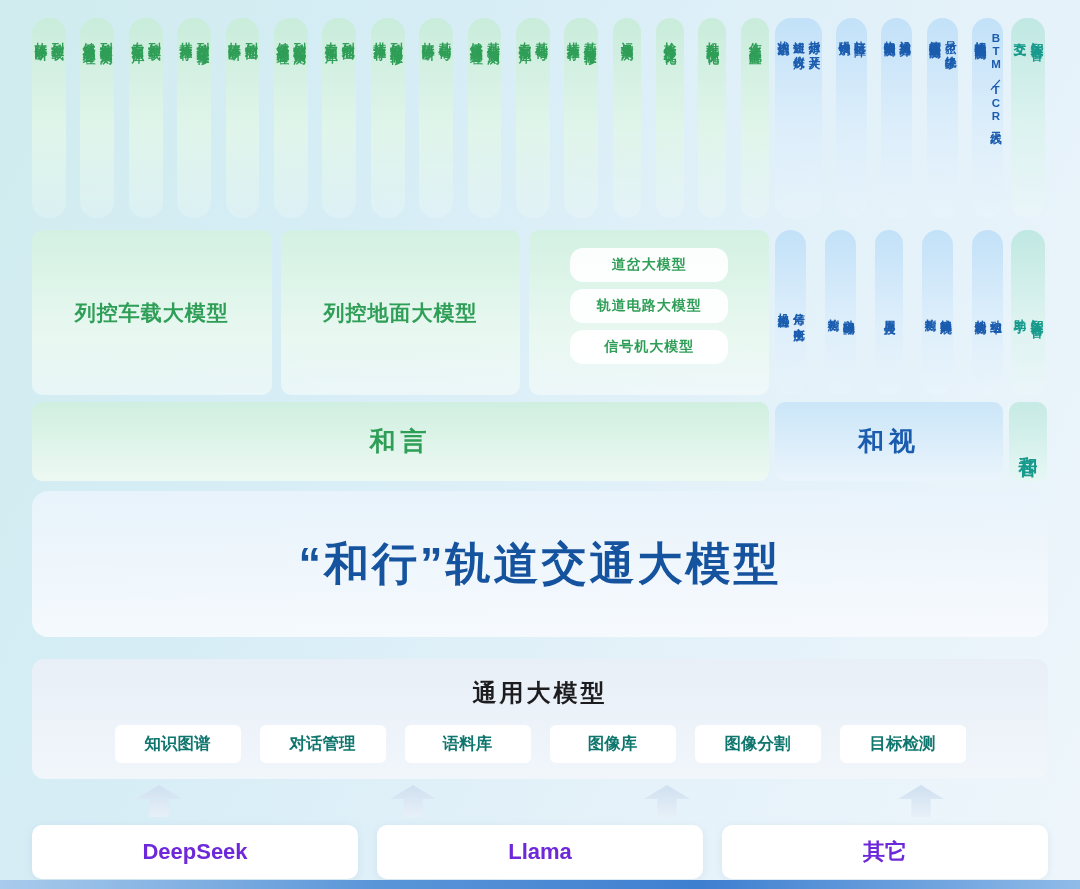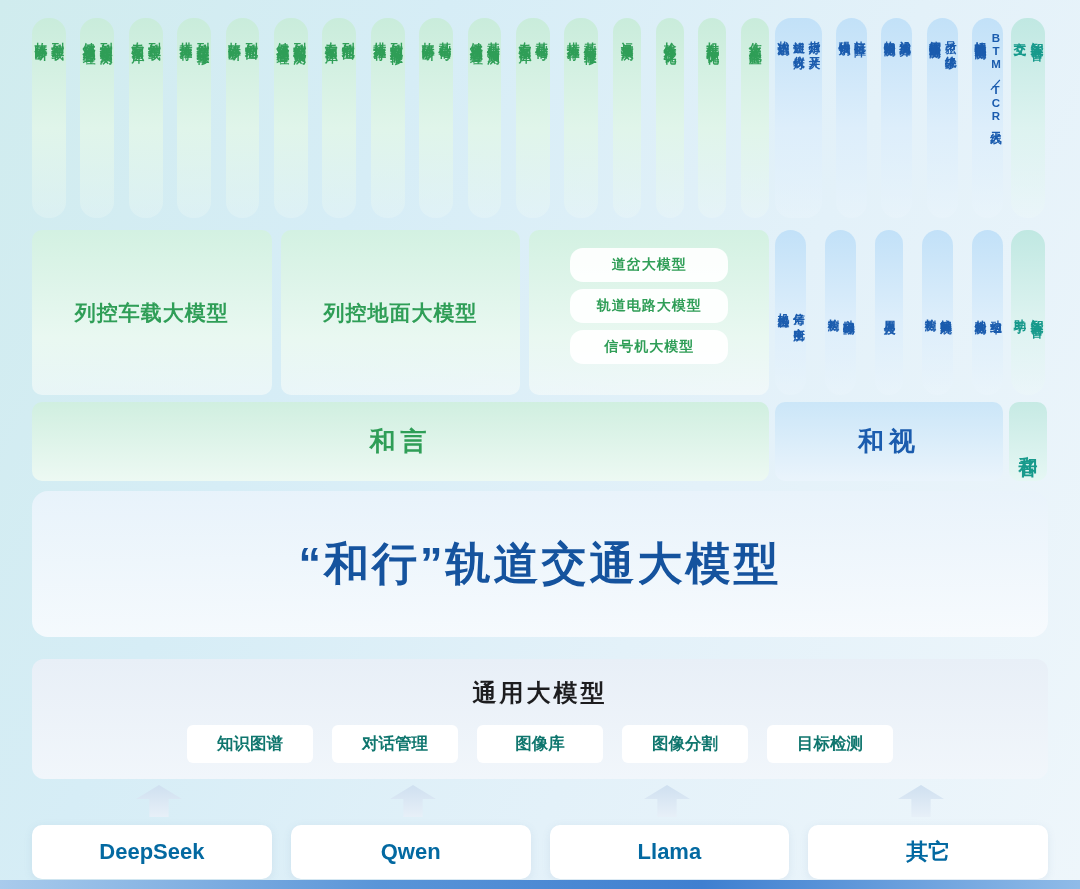--- a/index.html
+++ b/index.html
@@ -95,21 +95,21 @@
     width:46px; height:32px;
     background:linear-gradient(180deg,#cfe0f0 0%,#e7f0f8 100%);
     clip-path:polygon(50% 0%, 100% 44%, 71% 44%, 71% 100%, 29% 100%, 29% 44%, 0% 44%);
   }
 
   
   .base-row{ margin-top:8px; display:flex; gap:19px; }
   .base-box{
     flex:1; height:54px; background:#ffffff; border-radius:10px;
     display:flex; align-items:center; justify-content:center;
-    font-size:22px; font-weight:600; color:#0369a1;
+    font-size:22px; font-weight:600; color:#6d28d9;
     box-shadow:0 2px 8px rgba(110,140,170,0.12);
   }
 
   .footer-bar{
     position:absolute; left:0; bottom:0; width:1080px; height:9px;
     background:linear-gradient(90deg,#a9cbec 0%,#5a95d8 35%,#3f7fd0 65%,#8fbbe8 100%);
   }
 </style>
 </head>
 <body>
@@ -267,20 +267,21 @@
 
   <div class="hero">
     <span class="hero-title">“和行”轨道交通大模型</span>
   </div>
 
   <div class="general">
     <div class="general-title">通用大模型</div>
     <div class="pill-row">
       <span class="gpill">知识图谱</span>
       <span class="gpill">对话管理</span>
+      <span class="gpill">语料库</span>
       <span class="gpill">图像库</span>
       <span class="gpill">图像分割</span>
       <span class="gpill">目标检测</span>
     </div>
   </div>
 
   <div class="arrows-row">
     <div class="arrow-col">
         <div class="up-arrow"></div>
       </div>
@@ -293,23 +294,20 @@
     <div class="arrow-col">
         <div class="up-arrow"></div>
       </div>
   </div>
 
   <div class="base-row">
     <div class="base-box">
         <span>DeepSeek</span>
       </div>
     <div class="base-box">
-        <span>Qwen</span>
-      </div>
-    <div class="base-box">
         <span>Llama</span>
       </div>
     <div class="base-box">
         <span>其它</span>
       </div>
   </div>
 
   <div class="footer-bar"></div>
 </div>
 

